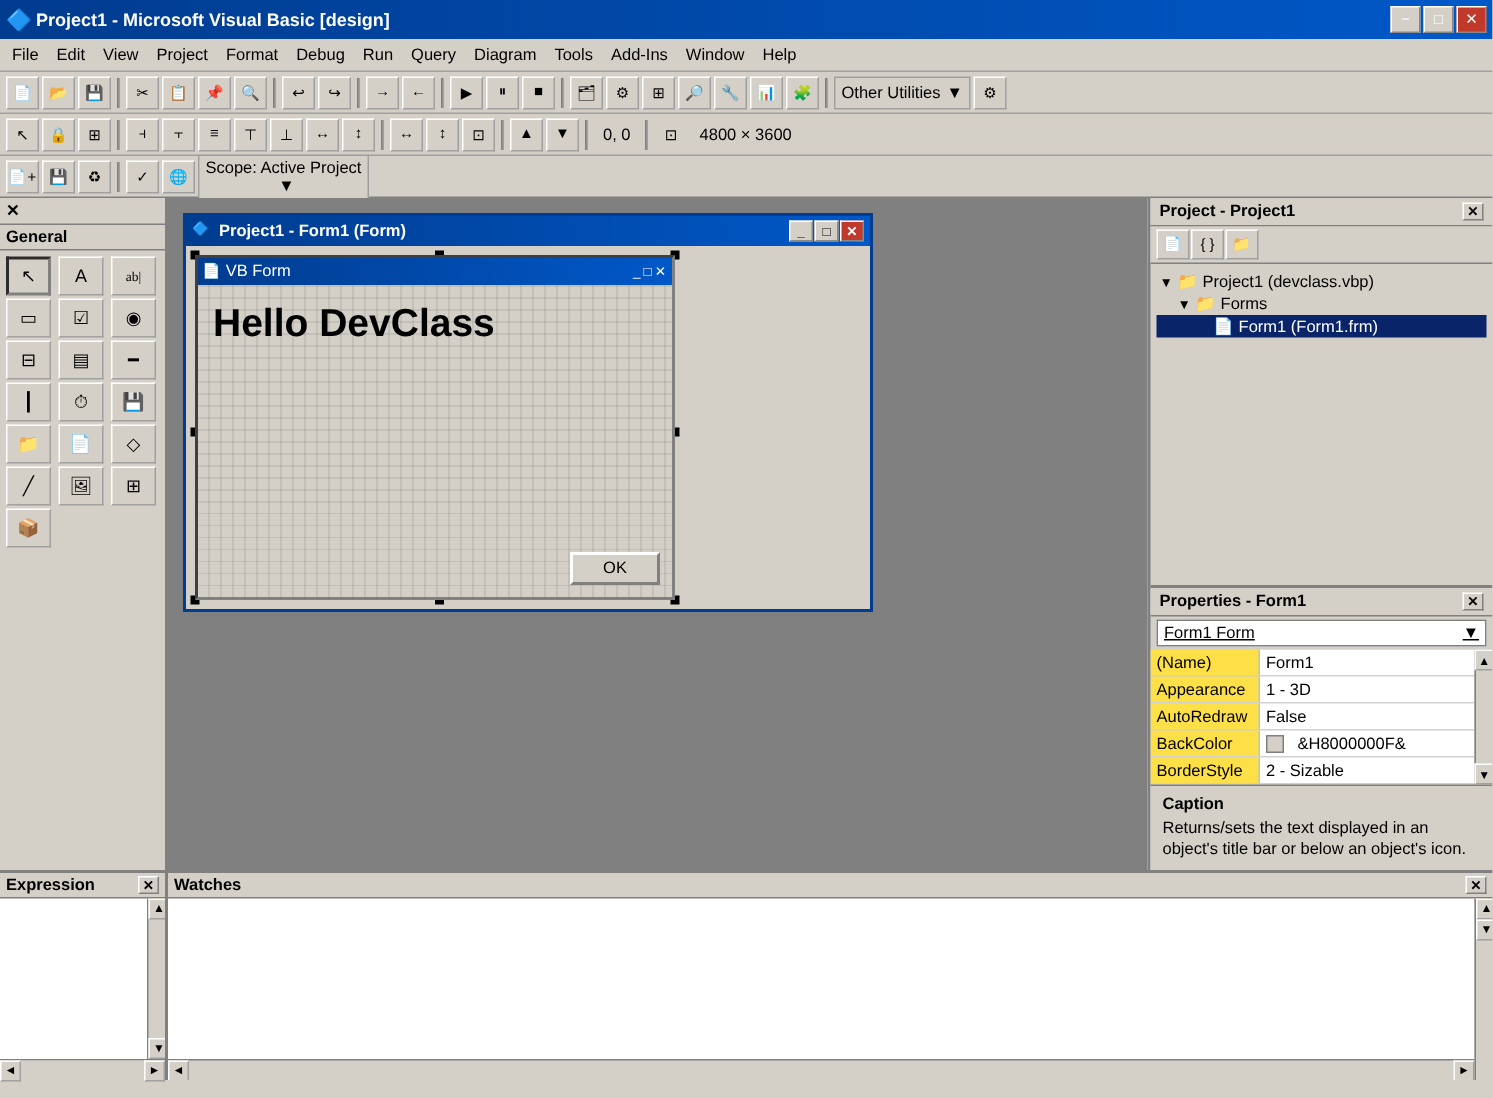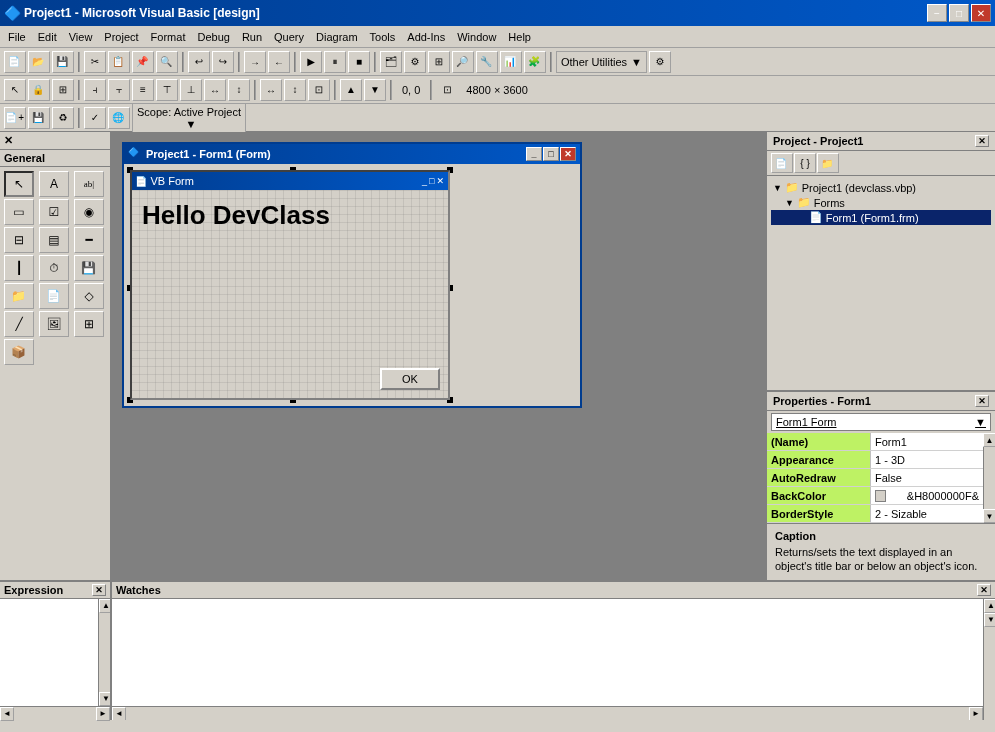--- a/index.html
+++ b/index.html
@@ -335,40 +335,40 @@
       overflow: hidden;
       font-size: 11px;
     }
     .props-row {
       display: flex;
       border-bottom: 1px solid #d0d0d0;
       height: 18px;
       align-items: center;
     }
     .prop-name {
-      width: 104px;
+      width: 73px;
       padding: 0 4px;
       border-right: 1px solid #c0c0c0;
       overflow: hidden;
       white-space: nowrap;
-      background: #bef264;
+      background: #fde047;
       height: 100%;
-      display: flex; align-items: center; font-weight: bold;
+      display: flex; align-items: center;
     }
     .prop-value {
       flex: 1;
       padding: 0 4px;
       background: white;
       height: 100%;
       display: flex; align-items: center;
       overflow: hidden;
       white-space: nowrap;
     }
     .prop-value.color-swatch {
-      display: flex; align-items: center; gap: 21px;
+      display: flex; align-items: center; gap: 9px;
     }
     .color-box {
       width: 12px; height: 12px;
       border: 1px solid #808080;
     }
     .props-scrollbar {
       width: 12px;
       background: #d4d0c8;
       border-left: 1px solid #808080;
       display: flex;

